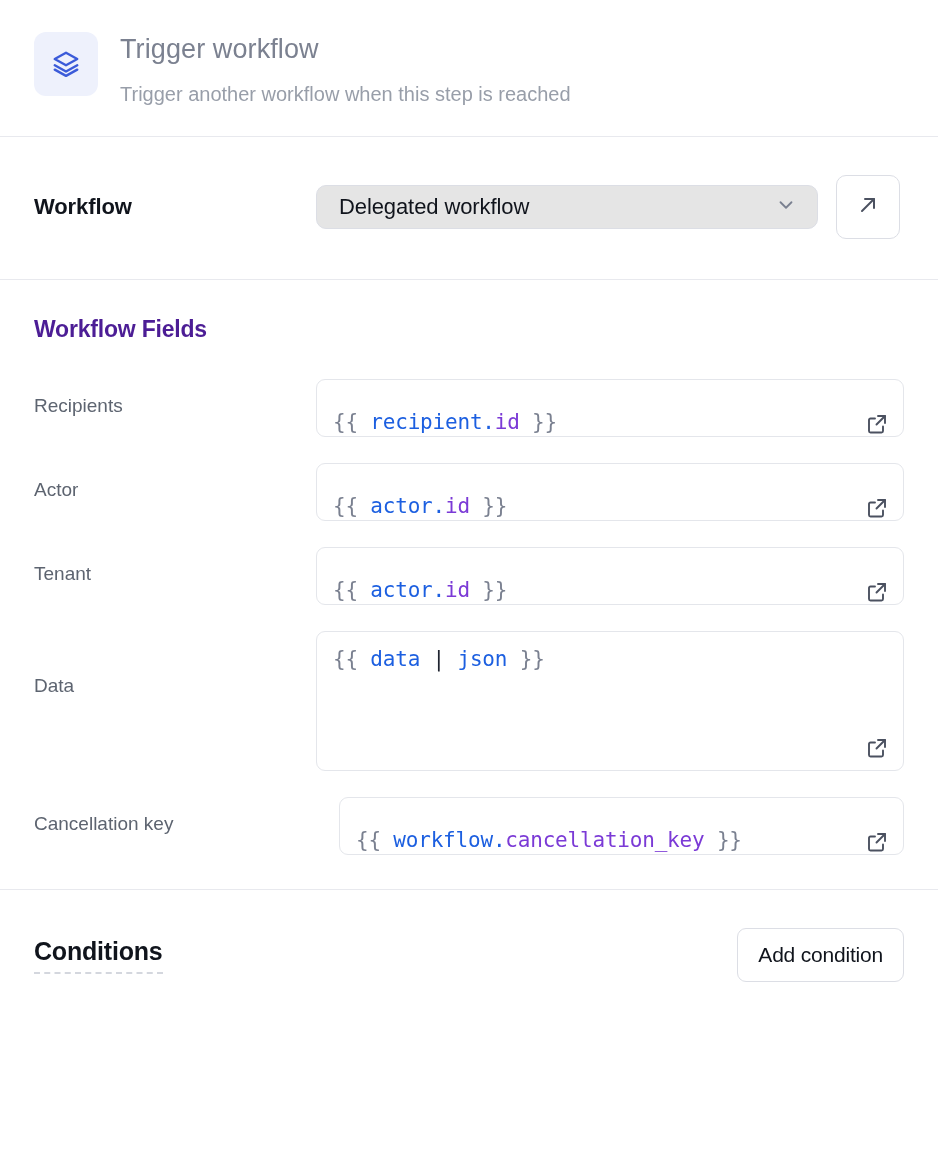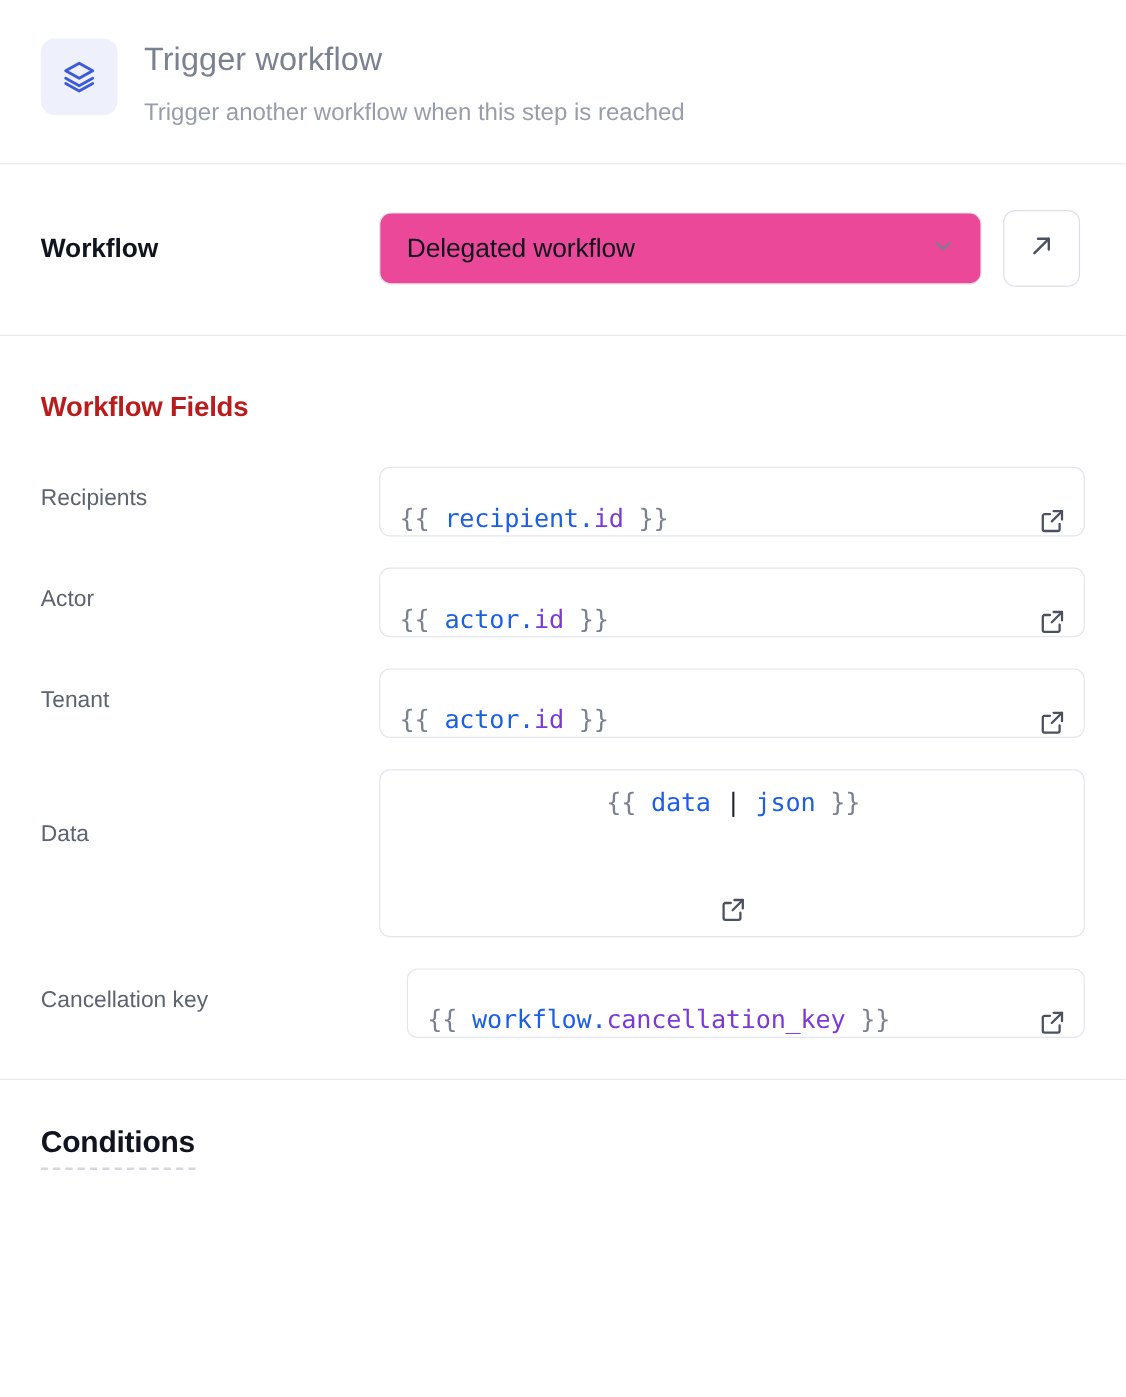--- a/index.html
+++ b/index.html
@@ -62,24 +62,24 @@
   }
   .select-wrap {
     flex: 1 1 auto;
     display: flex;
     align-items: center;
     gap: 18px;
   }
   .wf-select {
     flex: 1 1 auto;
     max-width: 502px;
-    height: 60px;
+    height: 44px;
     border: 1px solid #dcdee5;
     border-radius: 10px;
-    background: #ec4899;
+    background: #e5e5e5;
     display: flex;
     align-items: center;
     justify-content: space-between;
     padding: 0 20px 0 22px;
     cursor: pointer;
   }
   .wf-select-value {
     font-size: 22px;
     color: #10141c;
     letter-spacing: -.1px;
@@ -92,23 +92,23 @@
     background: #fff;
     display: flex; align-items: center; justify-content: center;
     cursor: pointer;
   }
 
   
   .fields-section { padding: 34px 34px 34px 34px; }
   .section-heading {
     font-size: 23px;
     font-weight: 700;
-    color: #b91c1c;
+    color: #4c1d95;
     letter-spacing: -.2px;
-    margin: 12px 0 36px 0;
+    margin: 2px 0 36px 0;
   }
 
   .field-row {
     display: flex;
     align-items: flex-start;
     margin-bottom: 26px;
   }
   .field-row:last-child { margin-bottom: 0; }
   .field-label {
     font-size: 19px;
@@ -127,22 +127,22 @@
     background: #fff;
     min-height: 58px;
     display: flex;
     align-items: flex-end;
     padding: 0 14px 0 16px;
     gap: 10px;
     cursor: text;
   }
   .field-input.area {
     min-height: 140px;
-    align-items: center;
-    flex-direction: column;
+    align-items: flex-start;
+    flex-direction: row;
     padding: 14px 14px 10px 16px;
   }
   .field-input.narrow { max-width: 582px; margin-left: 23px; }
 
   .code {
     font-family: "DejaVu Sans Mono", "Liberation Mono", monospace;
     font-size: 21px;
     letter-spacing: -.2px;
     white-space: pre;
     flex: 1 1 auto;
@@ -306,13 +306,14 @@
         </svg>
       </span>
     </div>
   </div>
 </div>
 
 <div class="divider"></div>
 
 <div class="conditions-section">
   <span class="conditions-title">Conditions</span>
+  <button class="add-condition-btn">Add condition</button>
 </div>
 
 </body></html>

